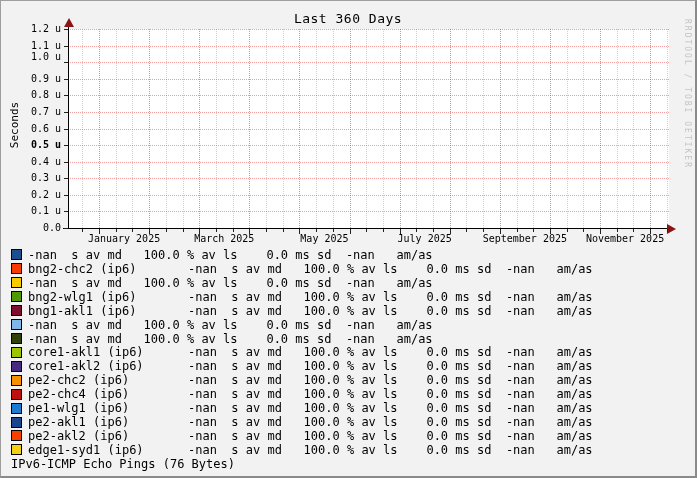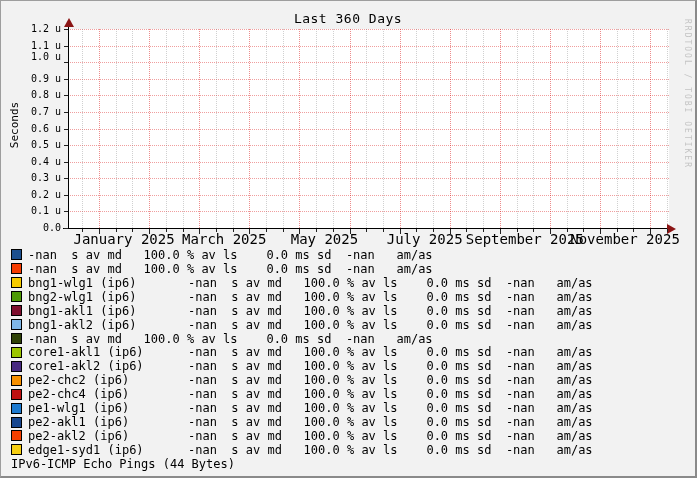--- a/index.html
+++ b/index.html
@@ -41,21 +41,21 @@
     position:absolute;left:4px;width:56px;height:12px;line-height:12px;
     text-align:right;font-size:10px;white-space:pre;
   }
   #y-title{
     position:absolute;left:-56px;top:117px;width:140px;height:14px;
     font-size:11px;text-align:center;white-space:pre;
     transform:rotate(-90deg);transform-origin:center center;
   }
   .xlab{
     position:absolute;top:232px;height:12px;line-height:12px;
-    font-size:14px;white-space:pre;transform:translateX(-50%);
+    font-size:10px;white-space:pre;transform:translateX(-50%);
   }
   #legend{position:absolute;left:10px;top:247px;width:660px;}
   .lrow{height:13.93px;display:flex;align-items:center;}
   .swatch{width:9px;height:9px;border:1px solid #000;flex:0 0 auto;margin-right:6px;}
   .llabel{display:inline-block;width:160px;font-size:12px;white-space:pre;flex:0 0 auto;}
   .lstats{font-size:12px;white-space:pre;}
   #footer-left{position:absolute;left:10px;top:456px;font-size:12px;white-space:pre;}
   #footer-right{position:absolute;right:29px;top:456px;font-size:12px;white-space:pre;}
   #watermark{
     position:absolute;top:18px;right:3px;
@@ -128,40 +128,39 @@
 
   <div id="y-title">Seconds</div>
 
   <div id="legend">
       <div class="lrow">
         <div class="swatch" style="background: rgb(28, 79, 142);"></div>
         <div class="lstats">-nan  s av md   100.0 % av ls    0.0 ms sd  -nan   am/as</div>
       </div>
       <div class="lrow">
         <div class="swatch" style="background: rgb(245, 59, 0);"></div>
+        <div class="llabel">bng2-chc2 (ip6)</div>
         <div class="lstats">-nan  s av md   100.0 % av ls    0.0 ms sd  -nan   am/as</div>
       </div>
       <div class="lrow">
         <div class="swatch" style="background: rgb(246, 203, 0);"></div>
-        <div class="llabel">bng1-wlg1 (ip6)</div>
         <div class="lstats">-nan  s av md   100.0 % av ls    0.0 ms sd  -nan   am/as</div>
       </div>
       <div class="lrow">
         <div class="swatch" style="background: rgb(78, 154, 6);"></div>
         <div class="llabel">bng2-wlg1 (ip6)</div>
         <div class="lstats">-nan  s av md   100.0 % av ls    0.0 ms sd  -nan   am/as</div>
       </div>
       <div class="lrow">
         <div class="swatch" style="background: rgb(126, 14, 46);"></div>
         <div class="llabel">bng1-akl1 (ip6)</div>
         <div class="lstats">-nan  s av md   100.0 % av ls    0.0 ms sd  -nan   am/as</div>
       </div>
       <div class="lrow">
         <div class="swatch" style="background: rgb(127, 183, 232);"></div>
-        <div class="llabel">bng1-akl2 (ip6)</div>
         <div class="lstats">-nan  s av md   100.0 % av ls    0.0 ms sd  -nan   am/as</div>
       </div>
       <div class="lrow">
         <div class="swatch" style="background: rgb(46, 65, 6);"></div>
         <div class="lstats">-nan  s av md   100.0 % av ls    0.0 ms sd  -nan   am/as</div>
       </div>
       <div class="lrow">
         <div class="swatch" style="background: rgb(156, 197, 0);"></div>
         <div class="llabel">core1-akl1 (ip6)</div>
         <div class="lstats">-nan  s av md   100.0 % av ls    0.0 ms sd  -nan   am/as</div>
@@ -196,38 +195,38 @@
         <div class="llabel">pe2-akl2 (ip6)</div>
         <div class="lstats">-nan  s av md   100.0 % av ls    0.0 ms sd  -nan   am/as</div>
       </div>
       <div class="lrow">
         <div class="swatch" style="background: rgb(246, 206, 18);"></div>
         <div class="llabel">edge1-syd1 (ip6)</div>
         <div class="lstats">-nan  s av md   100.0 % av ls    0.0 ms sd  -nan   am/as</div>
       </div>
     </div>
 
-  <div id="footer-left">IPv6-ICMP Echo Pings (44 Bytes)</div>
+  <div id="footer-left">IPv6-ICMP Echo Pings (76 Bytes)</div>
 
   <div id="watermark">RRDTOOL / TOBI OETIKER</div>
 <div class="ylab" style="top: 22px;">1.2 u</div>
     <div class="ytick" style="top: 28px;"></div>
     <div class="ylab" style="top: 38.5833px;">1.1 u</div>
     <div class="ytick" style="top: 44.5833px;"></div>
     <div class="ylab" style="top: 50px;">1.0 u</div>
     <div class="ytick" style="top: 61.1667px;"></div>
     <div class="ylab" style="top: 71.75px;">0.9 u</div>
     <div class="ytick" style="top: 77.75px;"></div>
     <div class="ylab" style="top: 88.3333px;">0.8 u</div>
     <div class="ytick" style="top: 94.3333px;"></div>
     <div class="ylab" style="top: 104.917px;">0.7 u</div>
     <div class="ytick" style="top: 110.917px;"></div>
     <div class="ylab" style="top: 121.5px;">0.6 u</div>
     <div class="ytick" style="top: 127.5px;"></div>
-    <div class="ylab" style="top: 138.083px;">0.5 u</div>
+    <div class="ylab" style="top: 138.083px; font-weight: bold;">0.5 u</div>
     <div class="ytick" style="top: 144.083px;"></div>
     <div class="ylab" style="top: 154.667px;">0.4 u</div>
     <div class="ytick" style="top: 160.667px;"></div>
     <div class="ylab" style="top: 171.25px;">0.3 u</div>
     <div class="ytick" style="top: 177.25px;"></div>
     <div class="ylab" style="top: 187.833px;">0.2 u</div>
     <div class="ytick" style="top: 193.833px;"></div>
     <div class="ylab" style="top: 204.417px;">0.1 u</div>
     <div class="ytick" style="top: 210.417px;"></div>
     <div class="ylab" style="top: 221px;">0.0</div>

